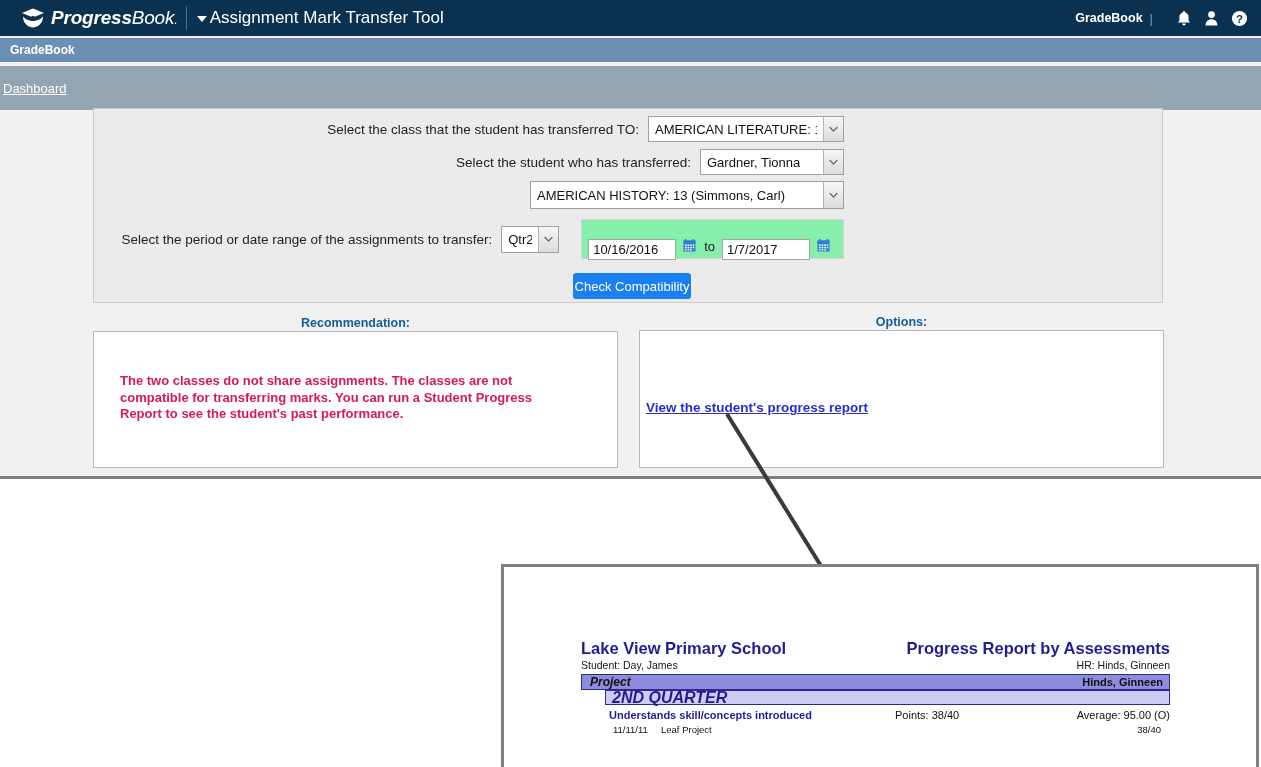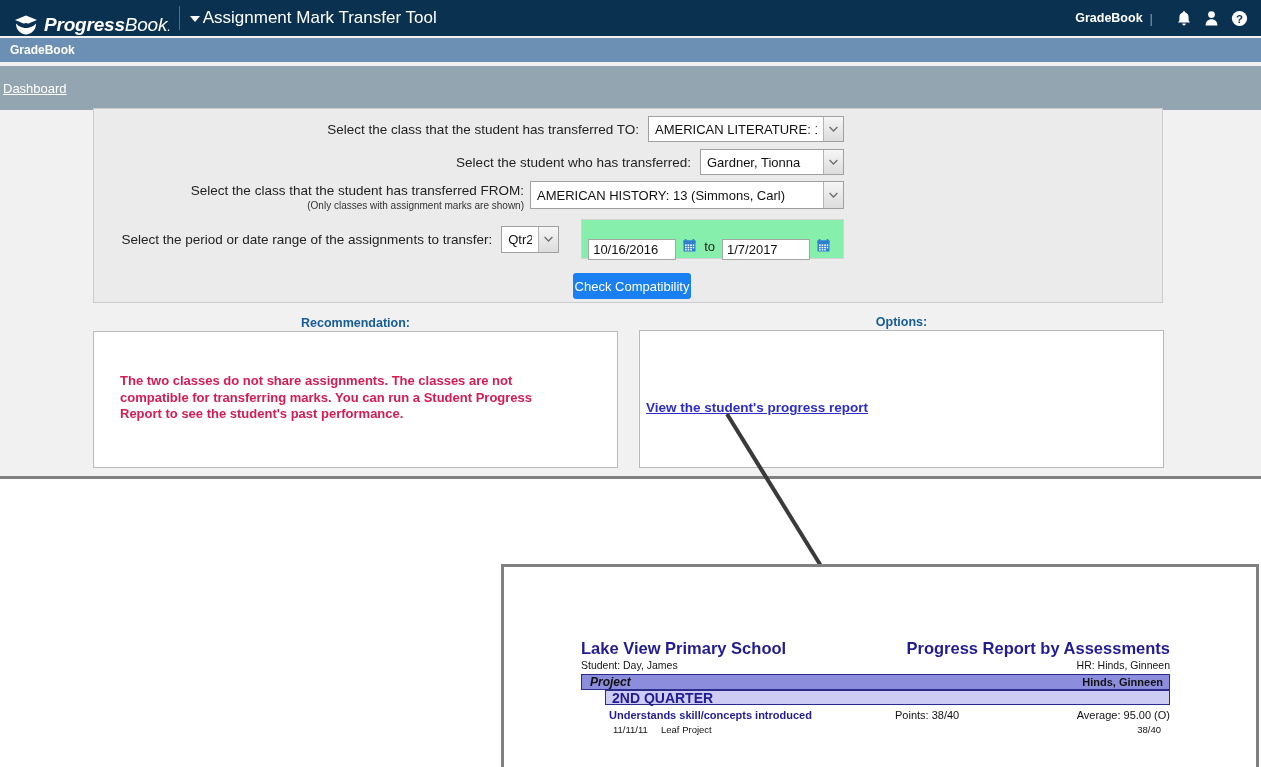--- a/index.html
+++ b/index.html
@@ -33,22 +33,22 @@
     left: 0; top: 0;
     width: 1261px;
     height: 36px;
     background: #0a3250;
     display: flex;
     align-items: center;
     box-sizing: border-box;
   }
   #logo-block {
     display: flex;
-    align-items: flex-end;
-    padding-left: 13px;
+    align-items: center;
+    padding-left: 20px;
     height: 36px;
   }
   #logo-mark { width: 26px; height: 22px; margin-right: 5px; flex: none; }
   #logo-text {
     color: #ffffff;
     font-size: 19px;
     font-style: italic;
     font-weight: bold;
     letter-spacing: -0.2px;
     white-space: nowrap;
@@ -336,22 +336,23 @@
     background: #ccccf4;
     border: 1px solid #2b2b8c;
     padding: 1px 6px;
     box-sizing: border-box;
     height: 15px;
     display: flex;
     align-items: center;
   }
   #quarter-label {
     color: #221c94;
-    font-size: 14px;
-    font-weight: bold;
+    font-size: 16px;
+    font-weight: bold;
+    font-style: italic;
   }
   .assess-row {
     margin-left: 28px;
     display: flex;
     align-items: baseline;
     margin-top: 4px;
   }
   .assess-name {
     color: #221c94;
     font-size: 11px;
@@ -460,24 +461,20 @@
         </select>
         <span class="select-btn">
             <svg width="9" height="6" viewBox="0 0 9 6">
               <path d="M0.6 1 L4.5 5 L8.4 1" stroke="#6d6d6d" stroke-width="1.3" fill="none"></path>
             </svg>
           </span>
       </span>
     </div>
 
     <div class="form-row" style="left:0; top:72px; width:750px; justify-content:flex-end; align-items:flex-start;">
-      <span style="text-align:right;">
-        <span class="form-label">Select the class that the student has transferred FROM:</span>
-        <span class="form-sublabel">(Only classes with assignment marks are shown)</span>
-      </span>
       <span class="select-wrap" style="margin-left:6px;">
         <select class="nselect" style="width:314px; height:28px;">
           <option>AMERICAN HISTORY: 13 (Simmons, Carl)</option>
         </select>
         <span class="select-btn" style="height:26px;">
             <svg width="9" height="6" viewBox="0 0 9 6">
               <path d="M0.6 1 L4.5 5 L8.4 1" stroke="#6d6d6d" stroke-width="1.3" fill="none"></path>
             </svg>
           </span>
       </span>

